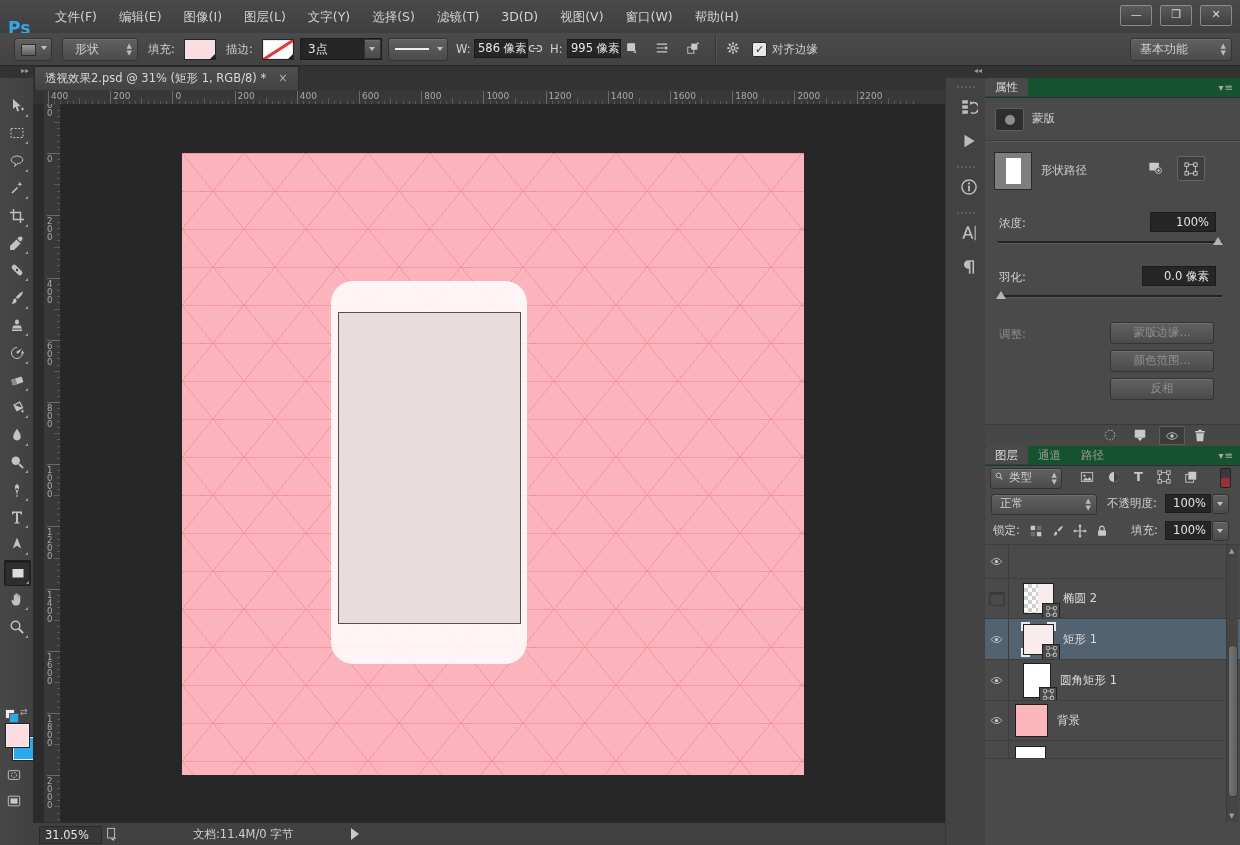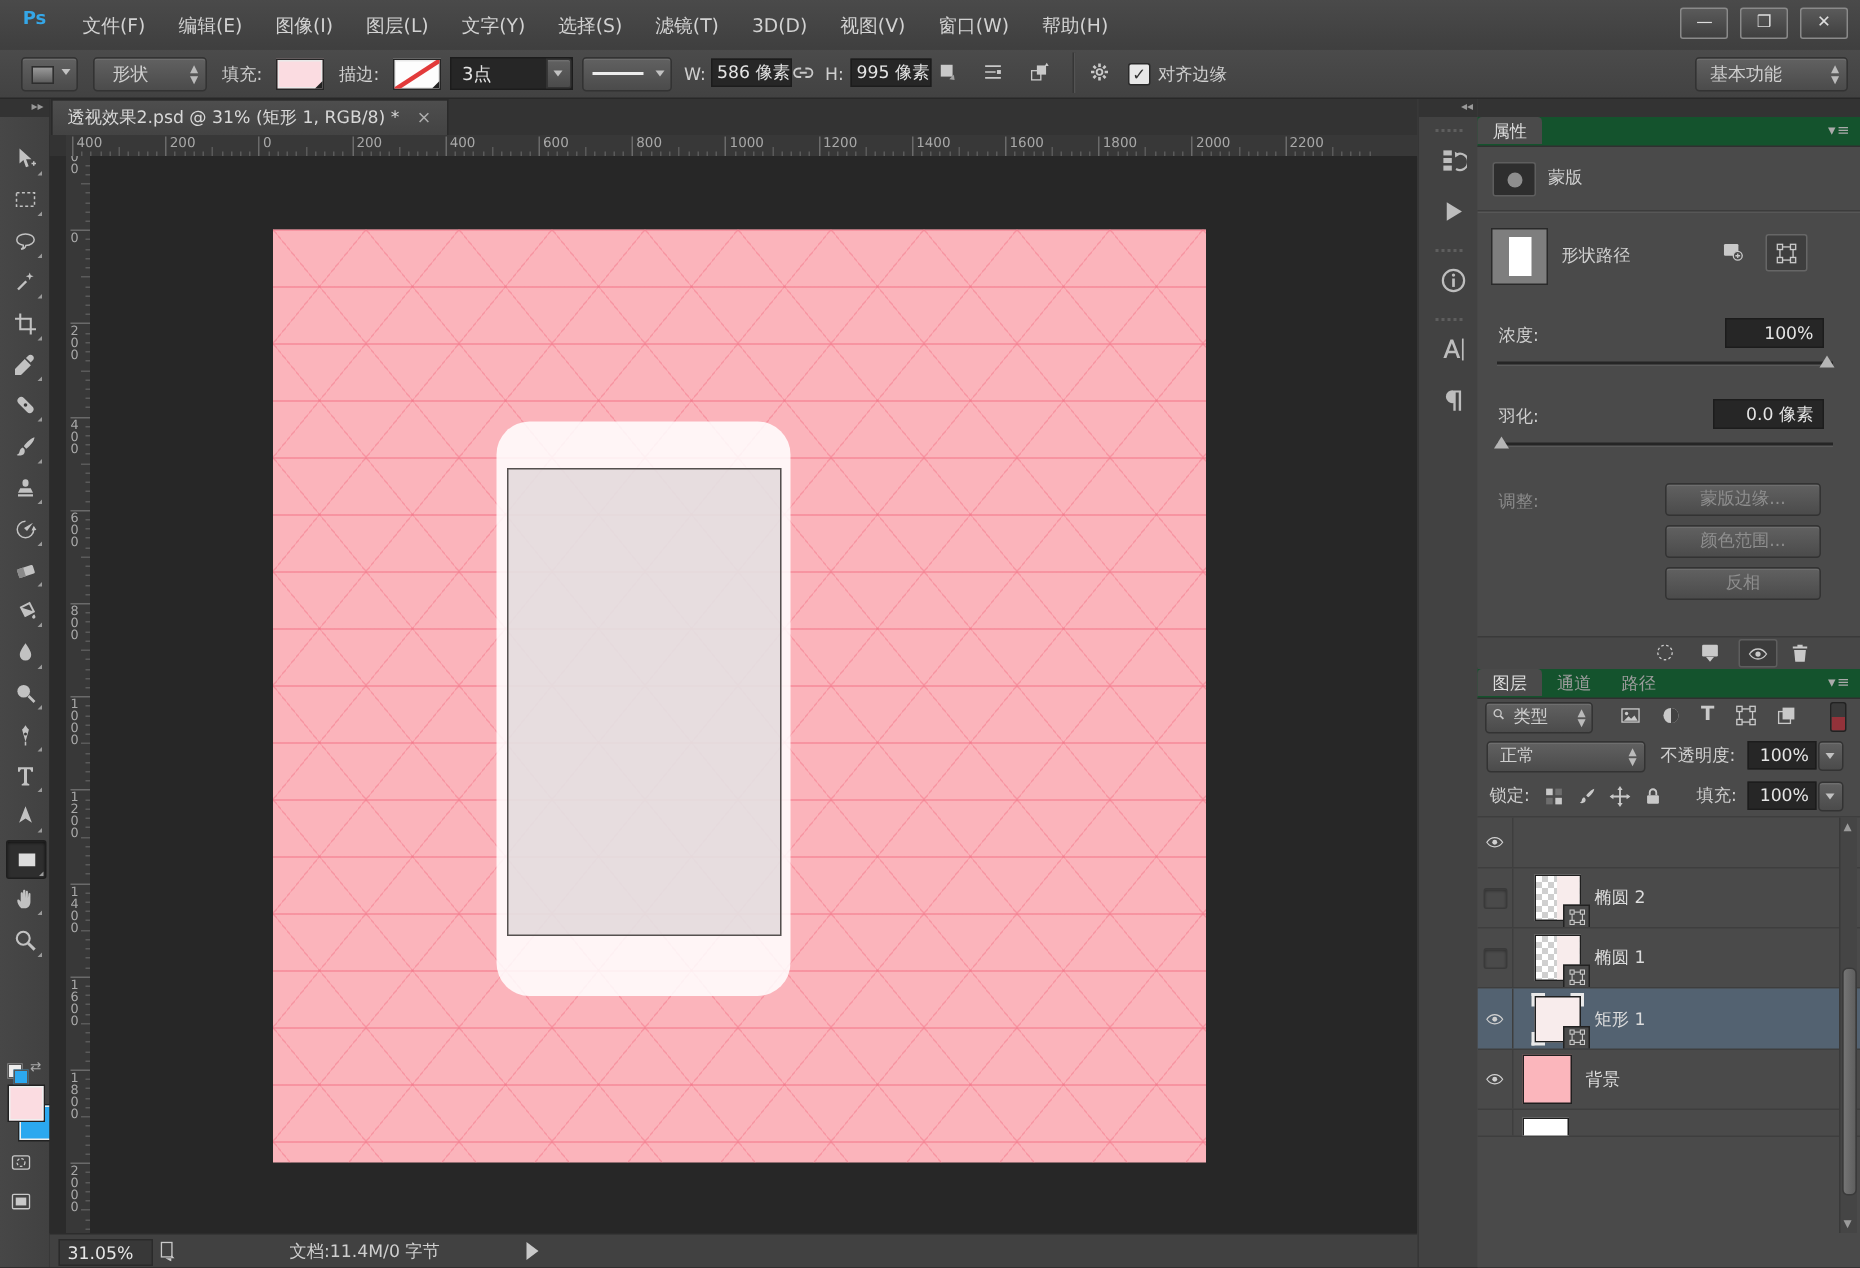--- a/index.html
+++ b/index.html
@@ -3,21 +3,21 @@
 <meta charset="utf-8">
 <style>
   html,body{margin:0;padding:0;background:#222;}
   .root{position:relative;width:1240px;height:845px;background:#424242;overflow:hidden;
         font-family:"DejaVu Sans","Liberation Sans",sans-serif;font-size:12px;color:#CFCFCF;}
   .abs{position:absolute;}
   svg{display:block;}
   .dim{color:#8B8B8B;}
   
   .menubar{left:0;top:0;width:1240px;height:33px;background:linear-gradient(#4A4A4A,#3F3F3F);border-bottom:1px solid #2A2A2A;}
-  .pslogo{left:8px;top:1px;width:30px;height:23px;color:#35A7E8;font-weight:bold;font-size:12px;line-height:23px;text-align:center;}
+  .pslogo{left:8px;top:17px;width:30px;height:23px;color:#35A7E8;font-weight:bold;font-size:17px;line-height:23px;}
   .menuitem{display:inline-block;padding:0 11px;line-height:33px;font-size:12.5px;color:#D2D2D2;cursor:default;}
   .winbtn{width:30px;height:19px;border:1px solid #8A8A8A;border-radius:2px;background:linear-gradient(#5A5A5A,#404040);
           color:#DDD;font-size:11px;line-height:17px;text-align:center;display:inline-block;margin-left:4px;}
   .optbar{left:0;top:33px;width:1240px;height:32px;background:linear-gradient(#4B4B4B,#424242);border-bottom:1px solid #282828;}
   .btn3d{background:linear-gradient(#616161,#4B4B4B);border:1px solid #333;border-radius:3px;box-shadow:inset 0 1px 0 rgba(255,255,255,.09);}
   .well{background:#262626;border:1px solid #1C1C1C;border-radius:0;color:#E5E5E5;}
   .updown{font-size:7px;line-height:7px;color:#BBB;text-align:center;}
   .vlabel{font-size:11.5px;color:#CFCFCF;}
   
   .toolbar{left:0;top:66px;width:33px;height:779px;background:linear-gradient(90deg,#474747,#414141);border-right:1px solid #303030;}
@@ -877,41 +877,20 @@
                     <rect x="1" y="1" width="4" height="4" fill="#4a4a4a" stroke="currentColor"></rect>
                     <rect x="11" y="1" width="4" height="4" fill="#4a4a4a" stroke="currentColor"></rect>
                     <rect x="1" y="11" width="4" height="4" fill="#4a4a4a" stroke="currentColor"></rect>
                     <rect x="11" y="11" width="4" height="4" fill="#4a4a4a" stroke="currentColor"></rect>
                   </svg>
                 </span>
               </span>
               <span class="lname">椭圆 2</span>
             </div>
           </div>
-          <div class="lrow" style="height: 39px;">
-            <div class="eyecol">
-              <span class="eyewell"></span>
-            </div>
-            <div class="lbody">
-              <span style="width:14px;flex:none;"></span>
-              <span class="thumb checkerbg" style="width:29px;height:29px;">
-                <span class="abs" style="right:0;top:0;width:15px;height:29px;background:#F8ECEC;"></span>
-                <span class="vecov">
-                  <svg width="11" height="11" viewBox="0 0 16 16" style="color:#CFCFCF">
-                    <rect x="3" y="3" width="10" height="10" fill="none" stroke="currentColor"></rect>
-                    <rect x="1" y="1" width="4" height="4" fill="#4a4a4a" stroke="currentColor"></rect>
-                    <rect x="11" y="1" width="4" height="4" fill="#4a4a4a" stroke="currentColor"></rect>
-                    <rect x="1" y="11" width="4" height="4" fill="#4a4a4a" stroke="currentColor"></rect>
-                    <rect x="11" y="11" width="4" height="4" fill="#4a4a4a" stroke="currentColor"></rect>
-                  </svg>
-                </span>
-              </span>
-              <span class="lname">椭圆 1</span>
-            </div>
-          </div>
           <div class="lrow sel-row" style="height: 40px;">
             <div class="eyecol">
               <span>
                 <svg width="13" height="13" viewBox="0 0 16 16" style="color:#D0D0D0">
                   <svg2></svg2>
                   <path fill="none" stroke="currentColor" d="M1.5 8s2.6-3.8 6.5-3.8S14.5 8 14.5 8s-2.6 3.8-6.5 3.8S1.5 8 1.5 8z"></path>
                   <circle cx="8" cy="8" r="2" fill="currentColor"></circle>
                 </svg>
               </span>
             </div>
@@ -928,20 +907,46 @@
                     <rect x="1" y="1" width="4" height="4" fill="#4a4a4a" stroke="currentColor"></rect>
                     <rect x="11" y="1" width="4" height="4" fill="#4a4a4a" stroke="currentColor"></rect>
                     <rect x="1" y="11" width="4" height="4" fill="#4a4a4a" stroke="currentColor"></rect>
                     <rect x="11" y="11" width="4" height="4" fill="#4a4a4a" stroke="currentColor"></rect>
                   </svg>
                 </span>
               </span>
               <span class="lname">矩形 1</span>
             </div>
           </div>
+          <div class="lrow" style="height: 40px;">
+            <div class="eyecol">
+              <span>
+                <svg width="13" height="13" viewBox="0 0 16 16" style="color:#D0D0D0">
+                  <svg2></svg2>
+                  <path fill="none" stroke="currentColor" d="M1.5 8s2.6-3.8 6.5-3.8S14.5 8 14.5 8s-2.6 3.8-6.5 3.8S1.5 8 1.5 8z"></path>
+                  <circle cx="8" cy="8" r="2" fill="currentColor"></circle>
+                </svg>
+              </span>
+            </div>
+            <div class="lbody">
+              <span style="width:14px;flex:none;"></span>
+              <span class="thumb" style="width:26px;height:33px;background:#FFFFFF;overflow:visible;">
+                <span class="vecov">
+                  <svg width="11" height="11" viewBox="0 0 16 16" style="color:#CFCFCF">
+                    <rect x="3" y="3" width="10" height="10" fill="none" stroke="currentColor"></rect>
+                    <rect x="1" y="1" width="4" height="4" fill="#4a4a4a" stroke="currentColor"></rect>
+                    <rect x="11" y="1" width="4" height="4" fill="#4a4a4a" stroke="currentColor"></rect>
+                    <rect x="1" y="11" width="4" height="4" fill="#4a4a4a" stroke="currentColor"></rect>
+                    <rect x="11" y="11" width="4" height="4" fill="#4a4a4a" stroke="currentColor"></rect>
+                  </svg>
+                </span>
+              </span>
+              <span class="lname">圆角矩形 1</span>
+            </div>
+          </div>
           <div class="lrow" style="height: 39px;">
             <div class="eyecol">
               <span>
                 <svg width="13" height="13" viewBox="0 0 16 16" style="color:#D0D0D0">
                   <svg2></svg2>
                   <path fill="none" stroke="currentColor" d="M1.5 8s2.6-3.8 6.5-3.8S14.5 8 14.5 8s-2.6 3.8-6.5 3.8S1.5 8 1.5 8z"></path>
                   <circle cx="8" cy="8" r="2" fill="currentColor"></circle>
                 </svg>
               </span>
             </div>

